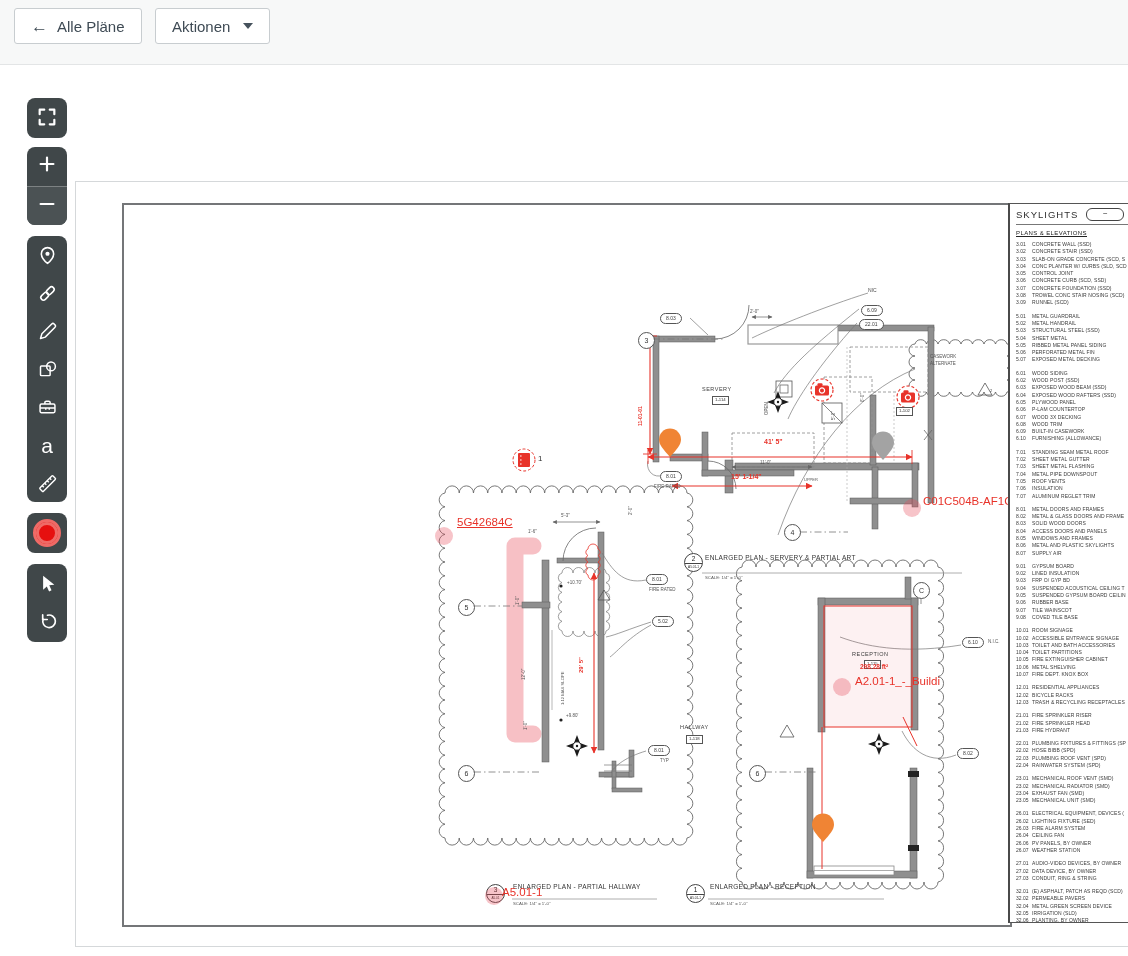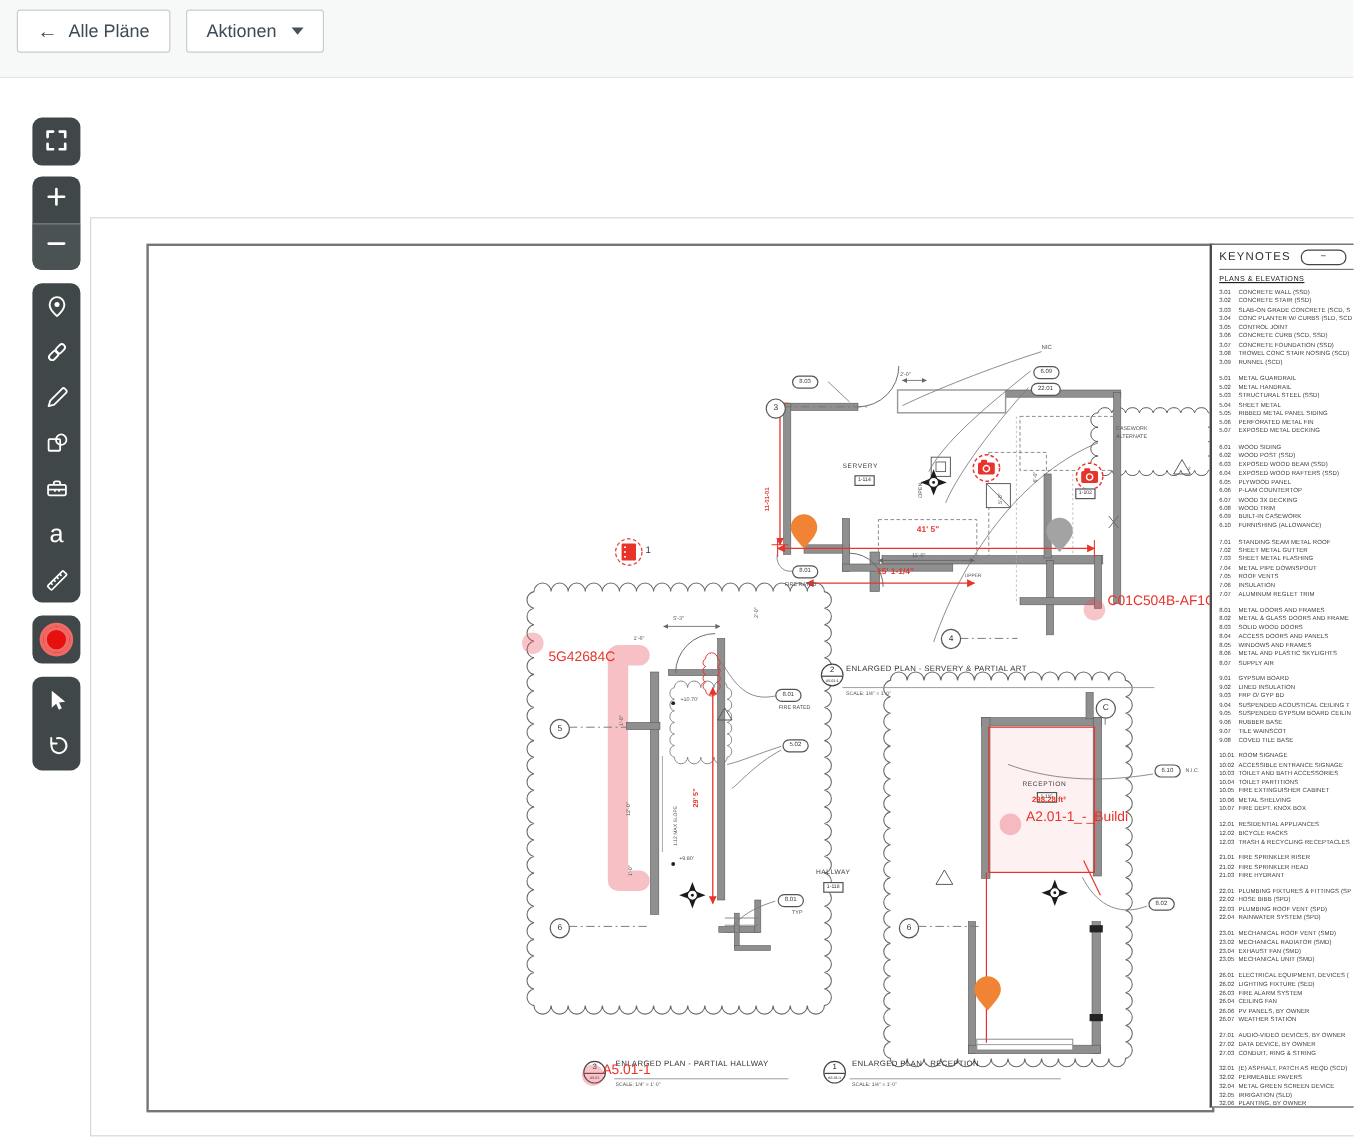--- a/index.html
+++ b/index.html
@@ -384,21 +384,21 @@
   <span class="red-dim" style="left:607px;top:268px;">15' 1-1/4"</span>
   <span class="lbl" style="left:680px;top:272px;font-size:4px;">UPPER</span>
   <span class="kn" style="left:536px;top:266px;">8.01</span>
   <span class="lbl" style="left:530px;top:279px;">FIRE RATED</span>
   <span class="grid-c" style="left:660px;top:319px;">4</span>
   <span class="red-dim-s rot" style="left:519px;top:215px;font-size:5px;">11-01-01</span>
   <span class="pdot" style="left:779px;top:294px;"></span>
   <span class="red-note" style="left:799px;top:290px;">C01C504B-AF1C-45</span>
 
   <span class="pdot" style="left:311px;top:322px;"></span>
-  <span class="red-note" style="left:333px;top:337px;">5G42684C</span>
+  <span class="red-note" style="left:333px;top:311px;text-decoration:underline;">5G42684C</span>
   <span class="lbl" style="left:437px;top:308px;">5'-3"</span>
   <span class="lbl" style="left:404px;top:324px;">1'-6"</span>
   <span class="lbl" style="left:443px;top:375px;">+10.70'</span>
   <span class="grid-c" style="left:334px;top:394px;">5</span>
   <span class="kn" style="left:522px;top:369px;">8.01</span>
   <span class="lbl" style="left:525px;top:382px;">FIRE RATED</span>
   <span class="kn" style="left:528px;top:411px;">5.02</span>
   <span class="lbl rot" style="left:402px;top:470px;">12'-0"</span>
   <span class="lbl rot" style="left:441px;top:495px;font-size:4.2px;">1:12 MAX SLOPE</span>
   <span class="red-dim-s rot" style="left:460px;top:462px;">29' 5"</span>
@@ -441,21 +441,21 @@
   <span class="ref-c" style="left:562px;top:679px;">
     <span class="n" style="position:static;">1</span>
     <span class="s" style="position:static;">A5.01-1</span>
   </span>
   <span class="title-txt" style="left:586px;top:678px;">ENLARGED PLAN - RECEPTION</span>
   <span class="scale-txt" style="left:586px;top:696px;">SCALE: 1/4" = 1'-0"</span>
 </div>
 
 <div class="keynotes">
   <div class="khead">
-    <span class="ktitle">KEYNOTES</span>
+    <span class="ktitle">SKYLIGHTS</span>
     <span class="kpill">−</span>
   </div>
   <div class="ksection">PLANS &amp; ELEVATIONS</div>
   <div>
       <div class="kgroup">
         <div class="krow">
           <span class="kcode">3.01</span>
           <span class="ktext">CONCRETE WALL (SSD)</span>
         </div>
         <div class="krow">

